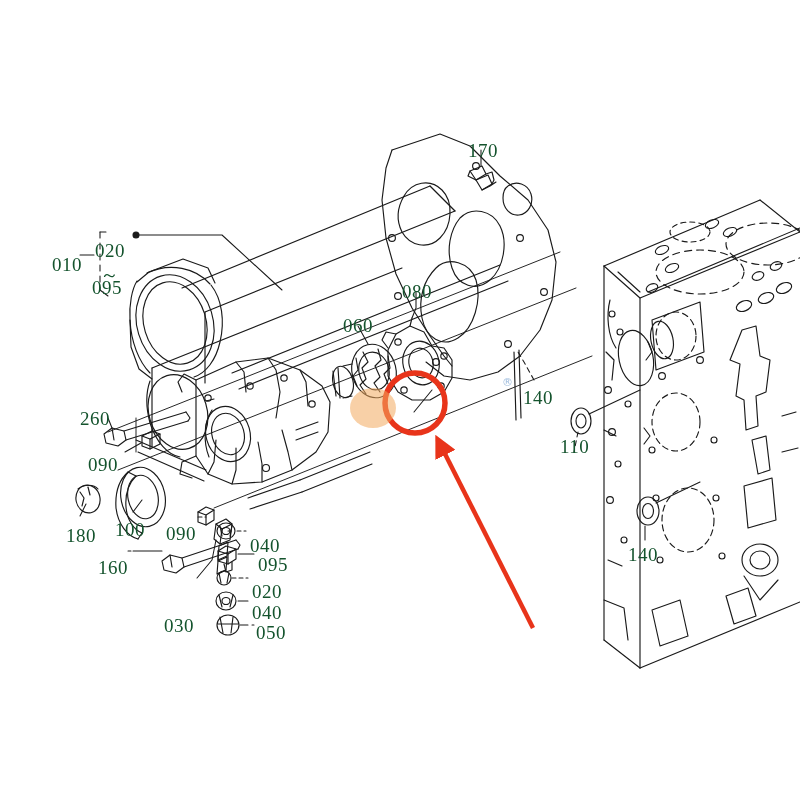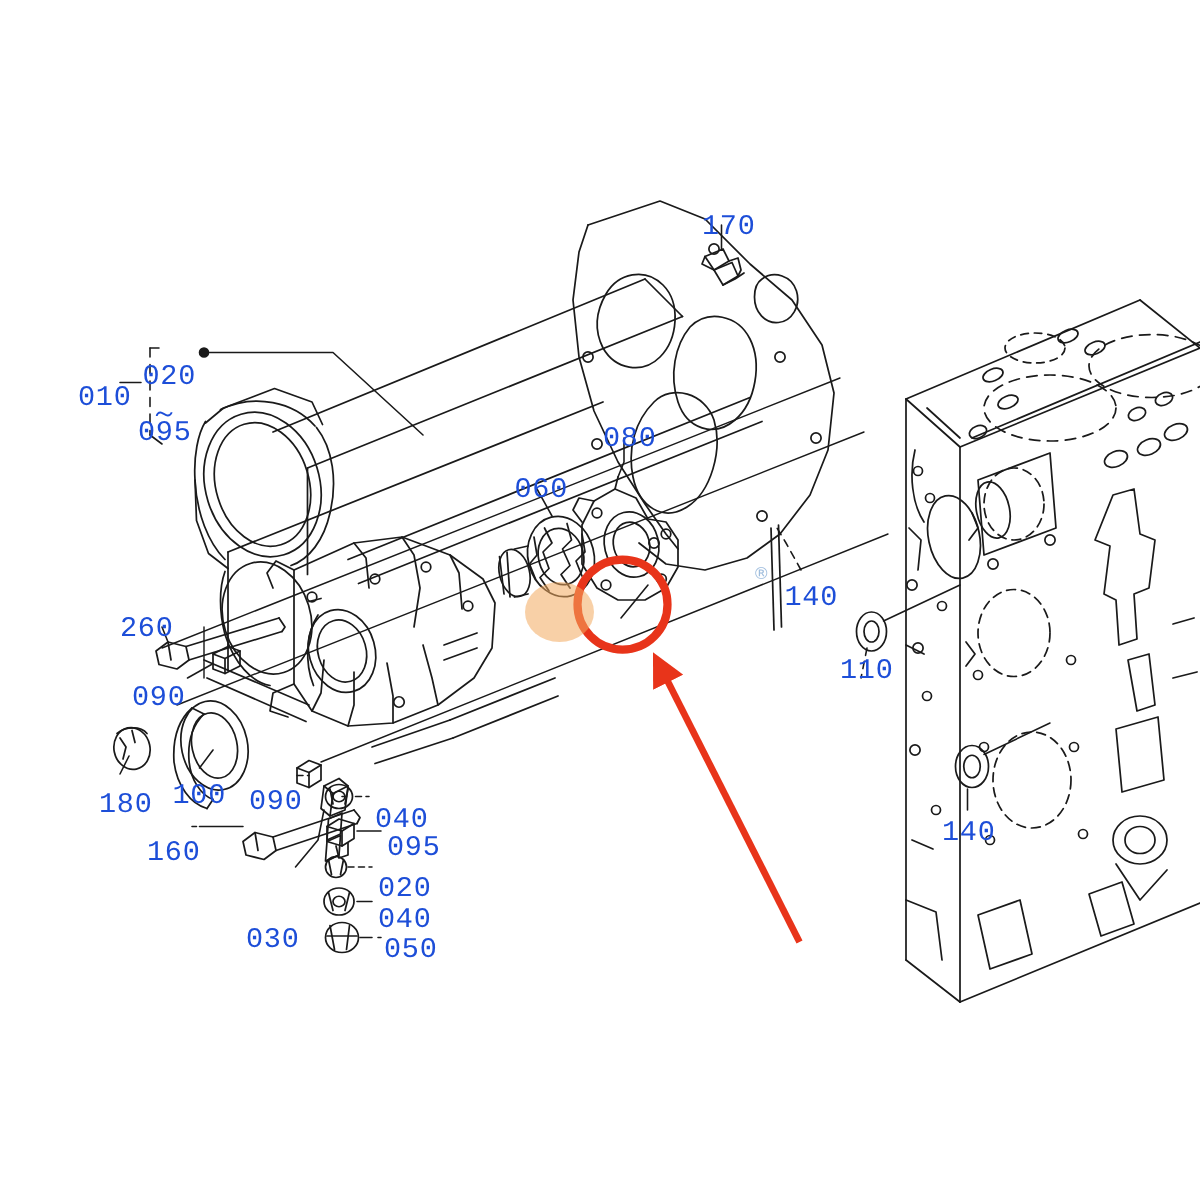--- a/index.html
+++ b/index.html
@@ -19,23 +19,23 @@
     overflow: hidden;
   }
   #diagram-svg {
     position: absolute;
     left: 0; top: 0;
     width: 800px;
     height: 800px;
   }
   .lbl {
     position: absolute;
-    font-family: Liberation Mono, monospace;
+    font-family: Liberation Serif, serif;
     font-size: 19px;
-    color: #1d4ed8;
+    color: #14532d;
     letter-spacing: 0.5px;
     white-space: nowrap;
     user-select: none;
   }
   .wm-wrap {
     position: absolute;
     left: 288px;
     top: 374px;
     width: 230px;
     height: 48px;

